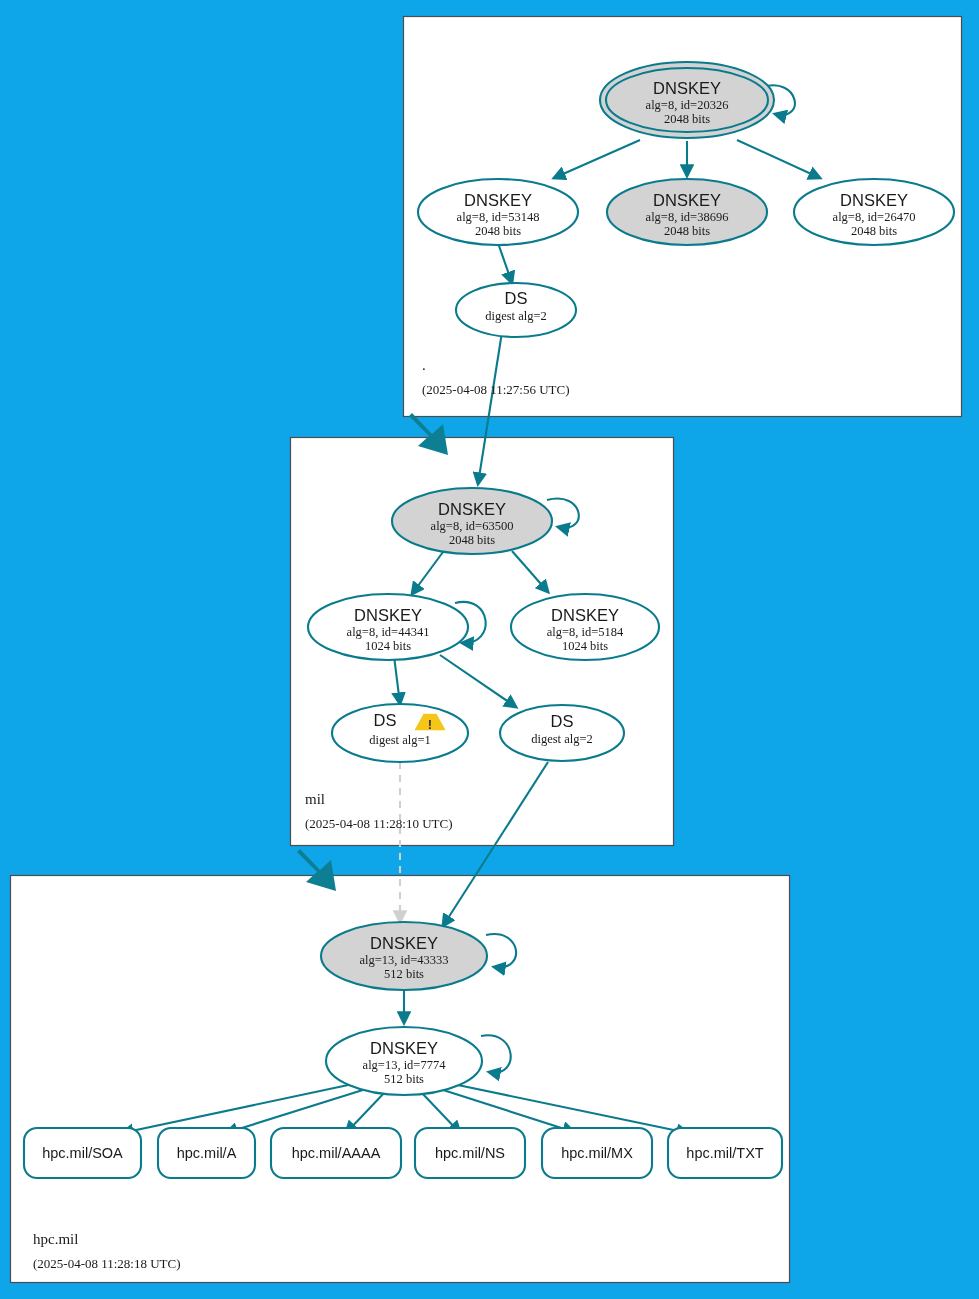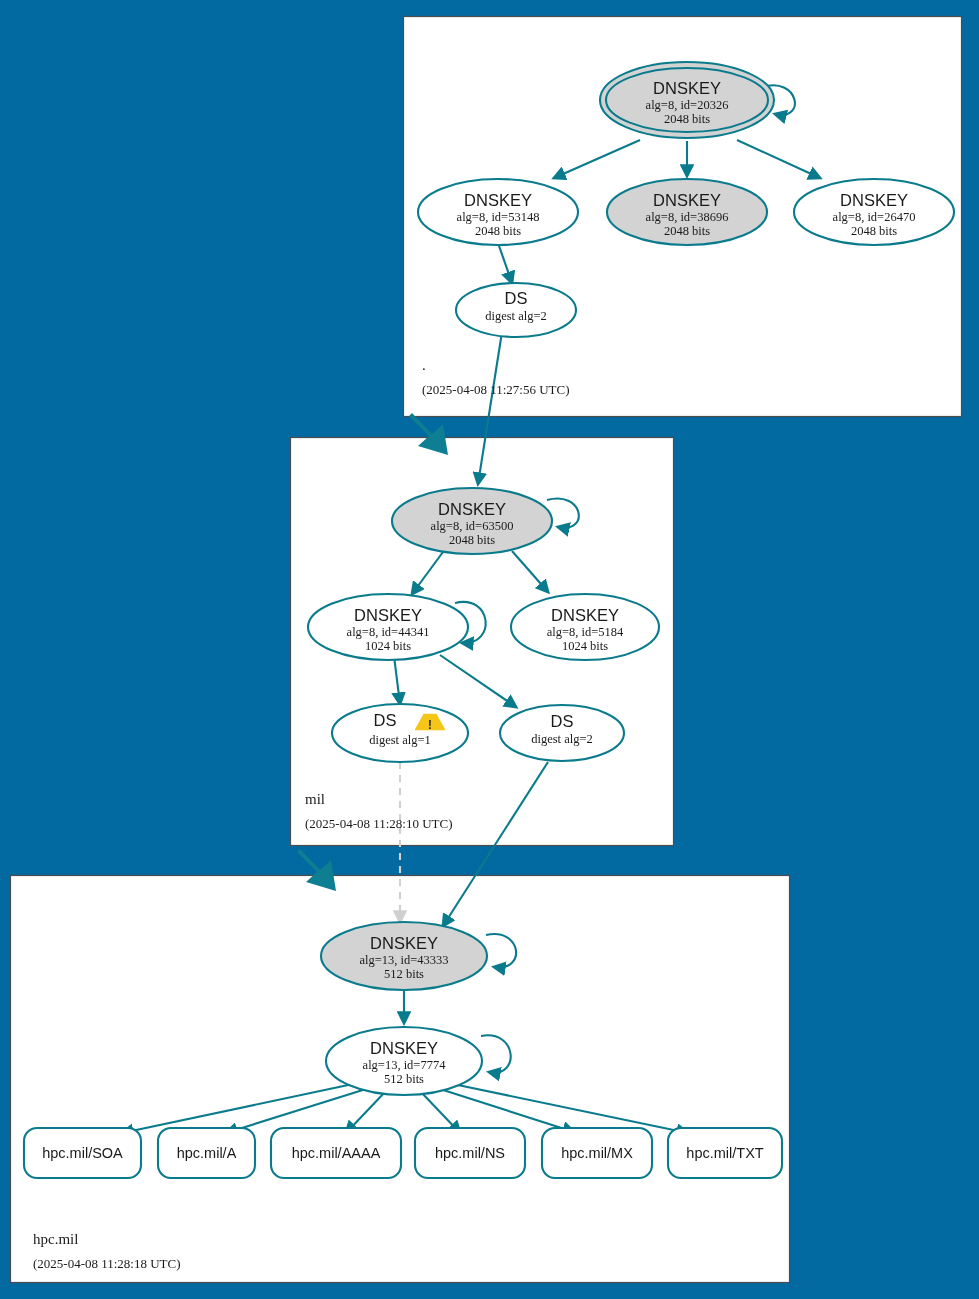--- a/index.html
+++ b/index.html
@@ -10,21 +10,21 @@
   body {
     width: 979px;
     height: 1299px;
     font-family: "Liberation Sans", sans-serif;
     overflow: hidden;
   }
   #canvas {
     position: relative;
     width: 979px;
     height: 1299px;
-    background: #0369a1;
+    background: #0ea5e9;
   }
   svg.graph {
     position: absolute;
     top: 0;
     left: 0;
     width: 979px;
     height: 1299px;
   }
   .zone-box {
     fill: #ffffff;

